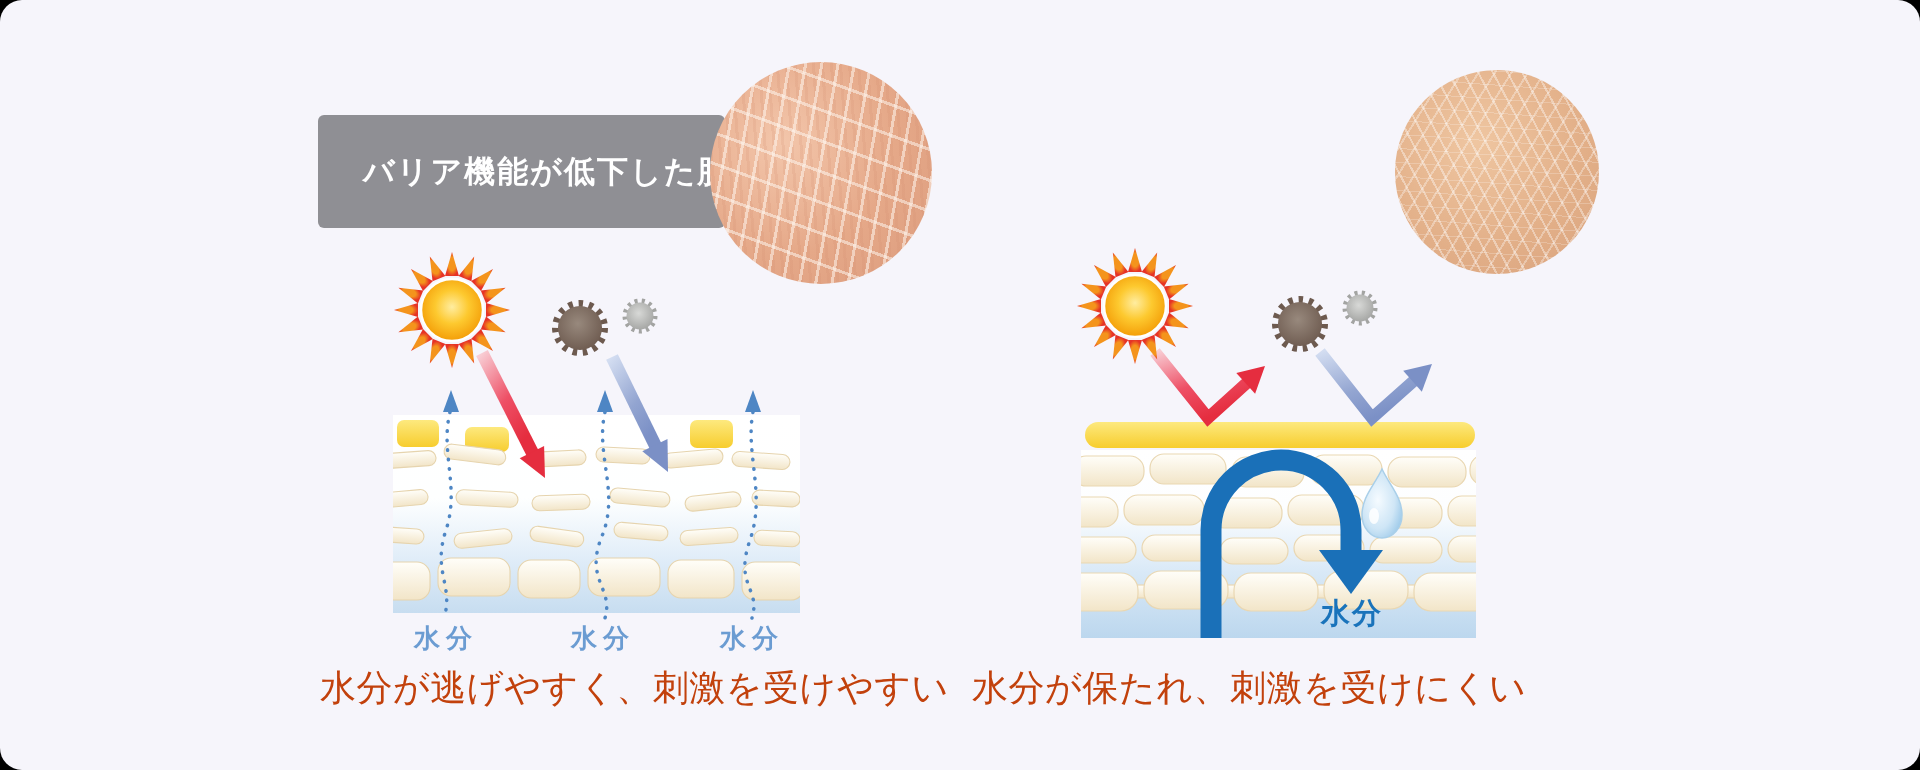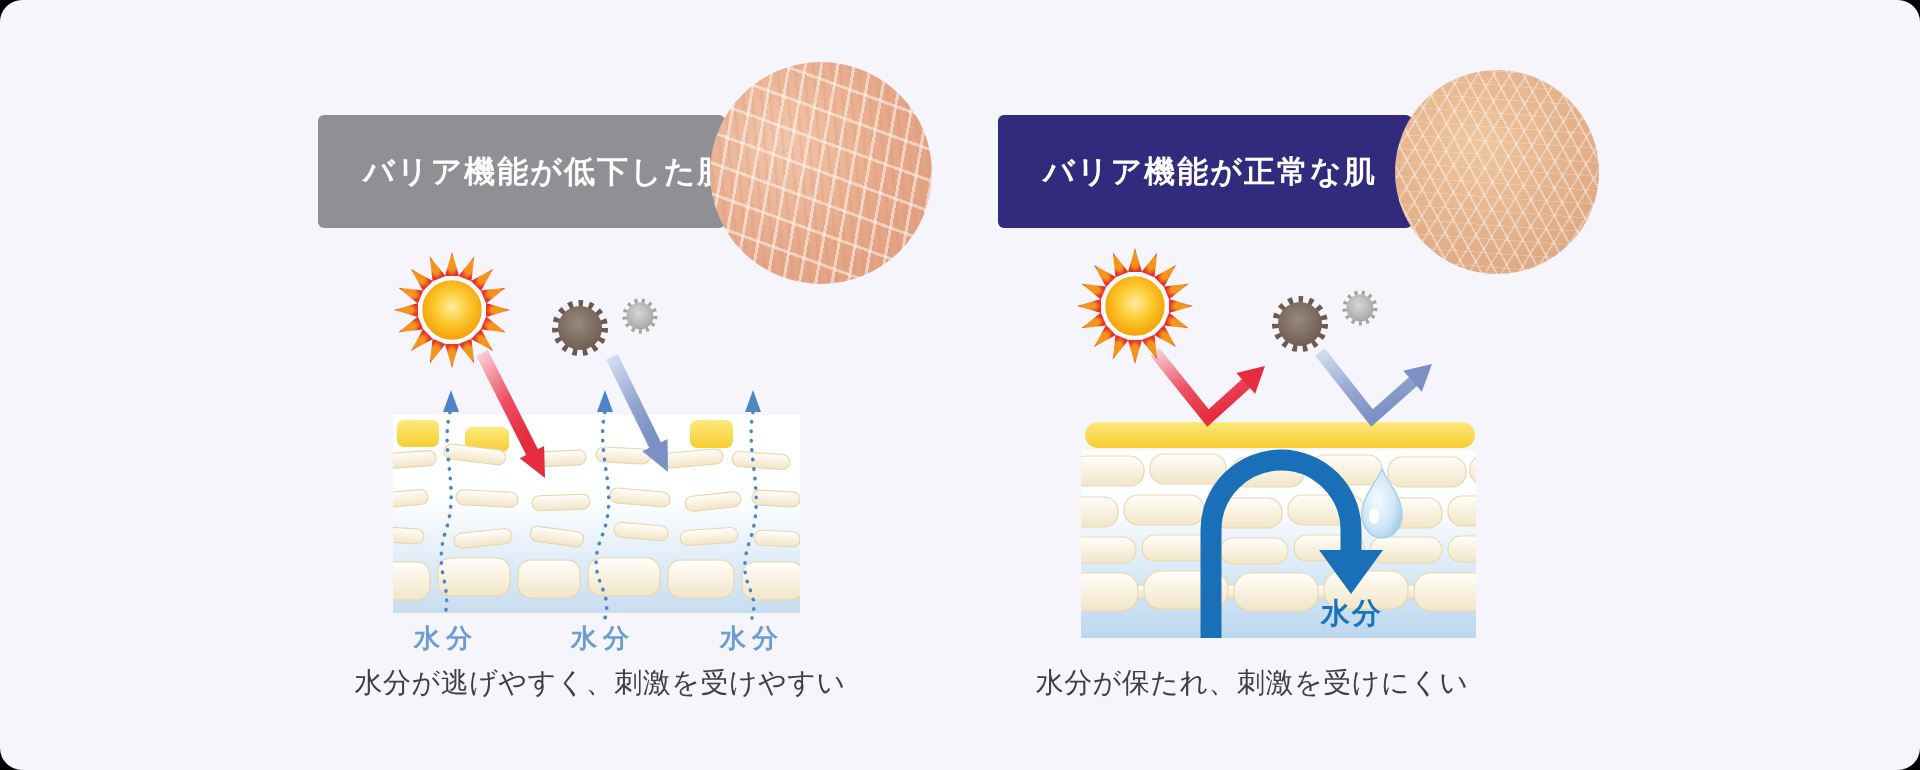--- a/index.html
+++ b/index.html
@@ -13,22 +13,22 @@
       repeating-linear-gradient(100deg, rgba(255,248,240,0) 0 13px, rgba(255,246,238,.55) 13px 16px),
       repeating-linear-gradient(20deg, rgba(255,250,244,0) 0 26px, rgba(255,250,244,.5) 26px 29px),
       repeating-linear-gradient(86deg, rgba(210,140,110,.18) 0 3px, rgba(210,140,110,0) 3px 9px),
       radial-gradient(circle at 32% 36%, #f3c6ab, #e5a888 55%, #dc9c7e 100%);}
   .photo-smooth{left:1395px;top:70px;width:204px;height:204px;
     background:
       repeating-linear-gradient(62deg, rgba(255,255,255,0) 0 11px, rgba(255,255,255,.38) 11px 13px),
       repeating-linear-gradient(-58deg, rgba(255,255,255,0) 0 12px, rgba(255,255,255,.32) 12px 14px),
       repeating-linear-gradient(4deg, rgba(255,255,255,0) 0 13px, rgba(255,255,255,.22) 13px 14px),
       radial-gradient(circle at 40% 35%, #efc6a1, #e2af88 60%, #d9a27d 100%);}
-  .caption{position:absolute;top:664px;width:560px;text-align:center;color:#404040;
-    font-size:28px;font-weight:500;letter-spacing:.5px;white-space:nowrap;}
+  .caption{position:absolute;top:664px;width:560px;color:#c2410c;
+    font-size:36px;font-weight:500;letter-spacing:.5px;white-space:nowrap;}
   svg{position:absolute;overflow:visible;}
   .cellL{fill:url(#cellG);stroke:#e6d4ae;stroke-width:1.1;}
   .cellR{fill:url(#cellG);stroke:#e9d7b2;stroke-width:1.2;}
   .dash{fill:none;stroke:#4e86c4;stroke-width:3.5;stroke-dasharray:.5 9;stroke-linecap:round;}
   .mois{font-size:26px;font-weight:700;fill:#6b9cd2;letter-spacing:6px;text-anchor:middle;}
 </style>
 </head>
 <body>
 
 <div class="card">
@@ -187,23 +187,20 @@
       <circle cx="260" cy="76" r="13.5" fill="url(#germGray)"></circle>
     </g>
 
     <text class="mois" x="66" y="407">水分</text>
     <text class="mois" x="223" y="407">水分</text>
     <text class="mois" x="372" y="407">水分</text>
   </svg>
 
   <div class="caption" style="left:320px;">水分が逃げやすく、刺激を受けやすい</div>
 
-  <div class="title-box" style="left: 998px; width: 414px; background: rgb(49, 42, 125);">
-    <span class="title-text">バリア機能が正常な肌</span>
-  </div>
   <div class="photo photo-smooth"></div>
 
   <svg style="left:1080px;top:240px;" width="440" height="420" viewBox="0 0 440 420">
 
     <g>
       <rect x="1" y="210" width="395" height="188" fill="url(#skinR)"></rect>
       <g clip-path="url(#clipR)">
         <rect class="cellR" x="-8" y="216" width="72" height="30" rx="14"></rect>
         <rect class="cellR" x="70" y="214" width="76" height="30" rx="14"></rect>
         <rect class="cellR" x="152" y="217" width="72" height="30" rx="14"></rect>

